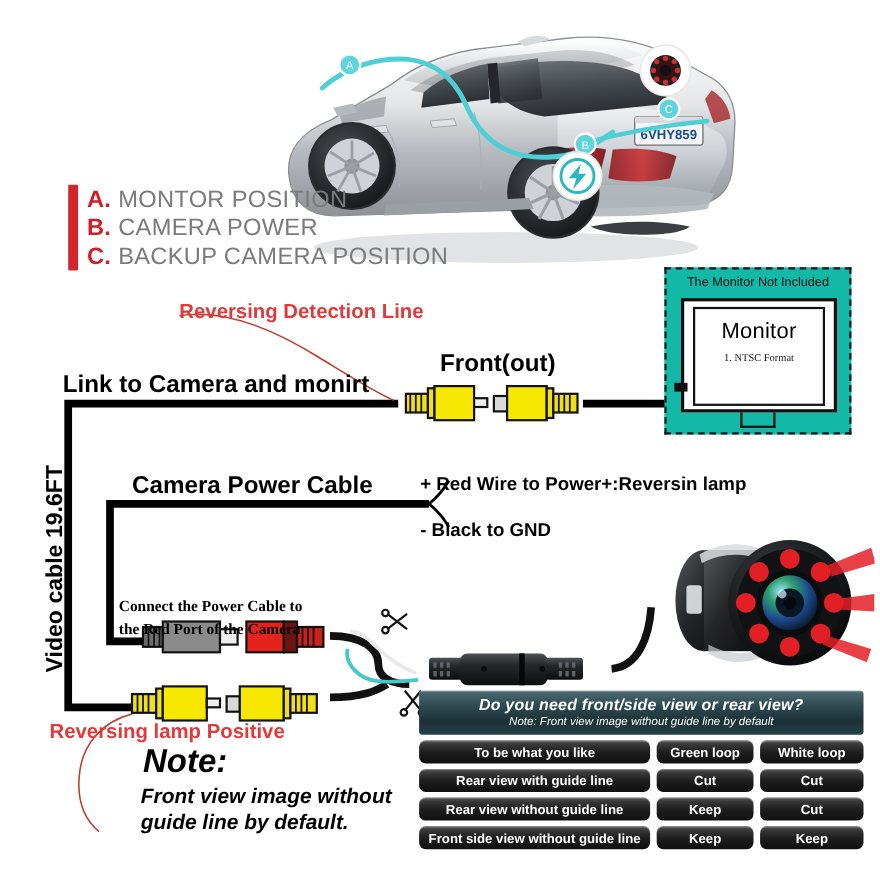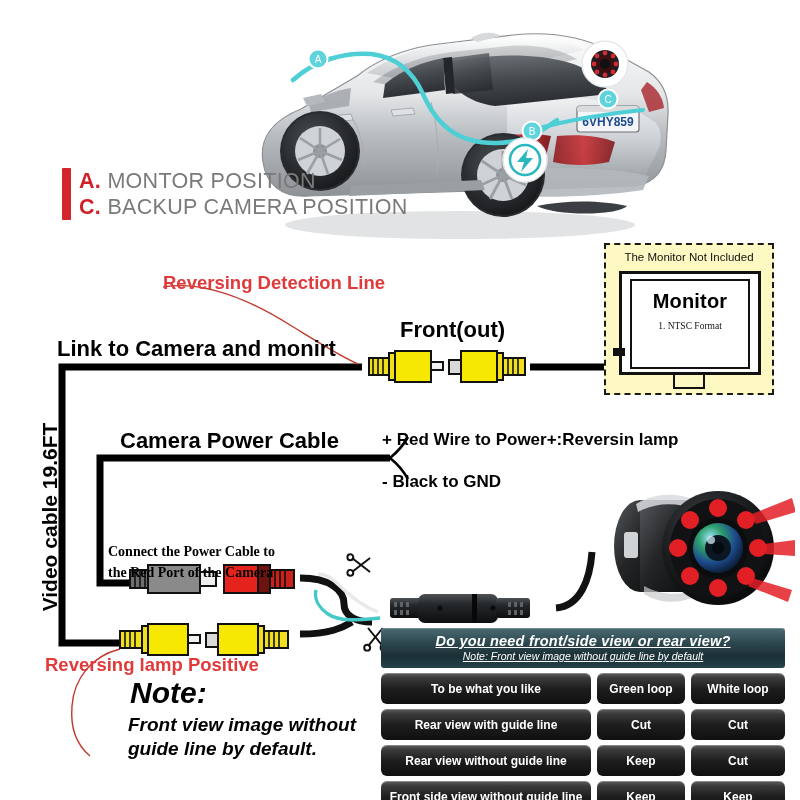--- a/index.html
+++ b/index.html
@@ -25,49 +25,49 @@
   #txt-black-gnd{left:382px;top:472px;font-size:17px;}
   #txt-connect{left:108px;top:541px;font-size:14px;line-height:21px;font-weight:700;font-family:Liberation Serif, serif;}
   #txt-rev-lamp{left:45px;top:654px;font-size:18.5px;color:#e03a3a;font-weight:700;white-space:nowrap;}
   #txt-note-title{left:130px;top:676px;font-size:30px;font-weight:700;font-style:italic;}
   #txt-note-body{left:128px;top:713px;font-size:19px;line-height:24px;font-weight:700;font-style:italic;}
   #txt-vertical{left:-70px;top:505px;width:240px;text-align:center;font-size:21px;font-weight:700;
       transform:rotate(-90deg);transform-origin:center center;white-space:nowrap;}
 
   
   #monitor-panel{left:604px;top:243px;width:170px;height:152px;
-      border:2px dashed #1a1a1a;background:#fef9c3;box-sizing:border-box;}
+      border:2px dashed #1a1a1a;background:#14b8a6;box-sizing:border-box;}
   #monitor-caption{position:absolute;left:0;right:0;top:6px;text-align:center;
       font-size:11.5px;color:#111;}
   #monitor-frame{position:absolute;left:13px;top:26px;width:142px;height:104px;
       border:3px solid #111;box-sizing:border-box;background:#fff;}
   #monitor-screen{position:absolute;left:8px;top:5px;width:120px;height:90px;
       border:2px solid #111;box-sizing:border-box;background:#fff;text-align:center;}
-  #monitor-title{margin-top:9px;font-size:20px;font-weight:700;letter-spacing:.2px;}
+  #monitor-title{margin-top:9px;font-size:20px;font-weight:400;letter-spacing:.2px;}
   .monitor-spec{font-size:9.5px;line-height:12px;margin-top:7px;color:#111;font-family:Liberation Serif, serif;}
   #monitor-stand{position:absolute;left:50%;margin-left:-16px;top:130px;width:32px;height:14px;
       border:2px solid #111;border-top:none;box-sizing:border-box;}
   #monitor-port{position:absolute;left:-9px;top:74px;width:12px;height:8px;background:#111;}
 
   
   #wires{position:absolute;left:0;top:0;width:800px;height:800px;}
 
   
   #camera{left:600px;top:468px;width:195px;height:165px;}
 
   
   #opt-table{left:381px;top:628px;width:404px;}
   #opt-banner{border-radius:3px;padding:5px 4px 6px;text-align:center;color:#fff;
       background:linear-gradient(180deg,#4c6b74 0%,#2e4950 35%,#1b3036 70%,#25424a 100%);
-      box-shadow:inset 0 1px 0 rgba(255,255,255,.22);text-decoration:underline;}
+      box-shadow:inset 0 1px 0 rgba(255,255,255,.22);}
   #opt-banner-title{font-size:14.5px;font-weight:700;font-style:italic;letter-spacing:.2px;}
   #opt-banner-note{font-size:10.5px;font-style:italic;margin-top:1px;}
   .opt-row{display:flex;gap:6px;margin-top:5px;}
   .opt-cell{border-radius:6px;color:#fff;font-size:12px;font-weight:700;
-      display:flex;align-items:center;justify-content:center;height:31px;
+      display:flex;align-items:center;justify-content:center;height:21px;
       background:linear-gradient(180deg,#5e5e5e 0%,#3a3a3a 16%,#1d1d1d 52%,#101010 100%);
       box-shadow:inset 0 1px 0 rgba(255,255,255,.28);text-align:center;}
   .opt-cell.c0{flex:0 0 210px;}
   .opt-cell.c1{flex:0 0 88px;}
   .opt-cell.c2{flex:0 0 94px;}
 </style>
 </head>
 <body>
 
 <div id="stage">
@@ -227,20 +227,24 @@
       <path d="M283,139 L272,152 L279,152 L276,162 L288,148 L281,148 Z" fill="#2bb7bf"></path>
     </g>
   </svg>
 
   <div class="abs" id="legend">
     <div id="legend-bar"></div>
     <div>
       <div class="legend-line">
         <span class="legend-letter">A.</span>
         <span>MONTOR POSITION</span>
+      </div>
+      <div class="legend-line">
+        <span class="legend-letter">B.</span>
+        <span>CAMERA POWER</span>
       </div>
       <div class="legend-line">
         <span class="legend-letter">C.</span>
         <span>BACKUP CAMERA POSITION</span>
       </div>
     </div>
   </div>
 
   <svg id="wires" viewBox="0 0 800 800">
 

